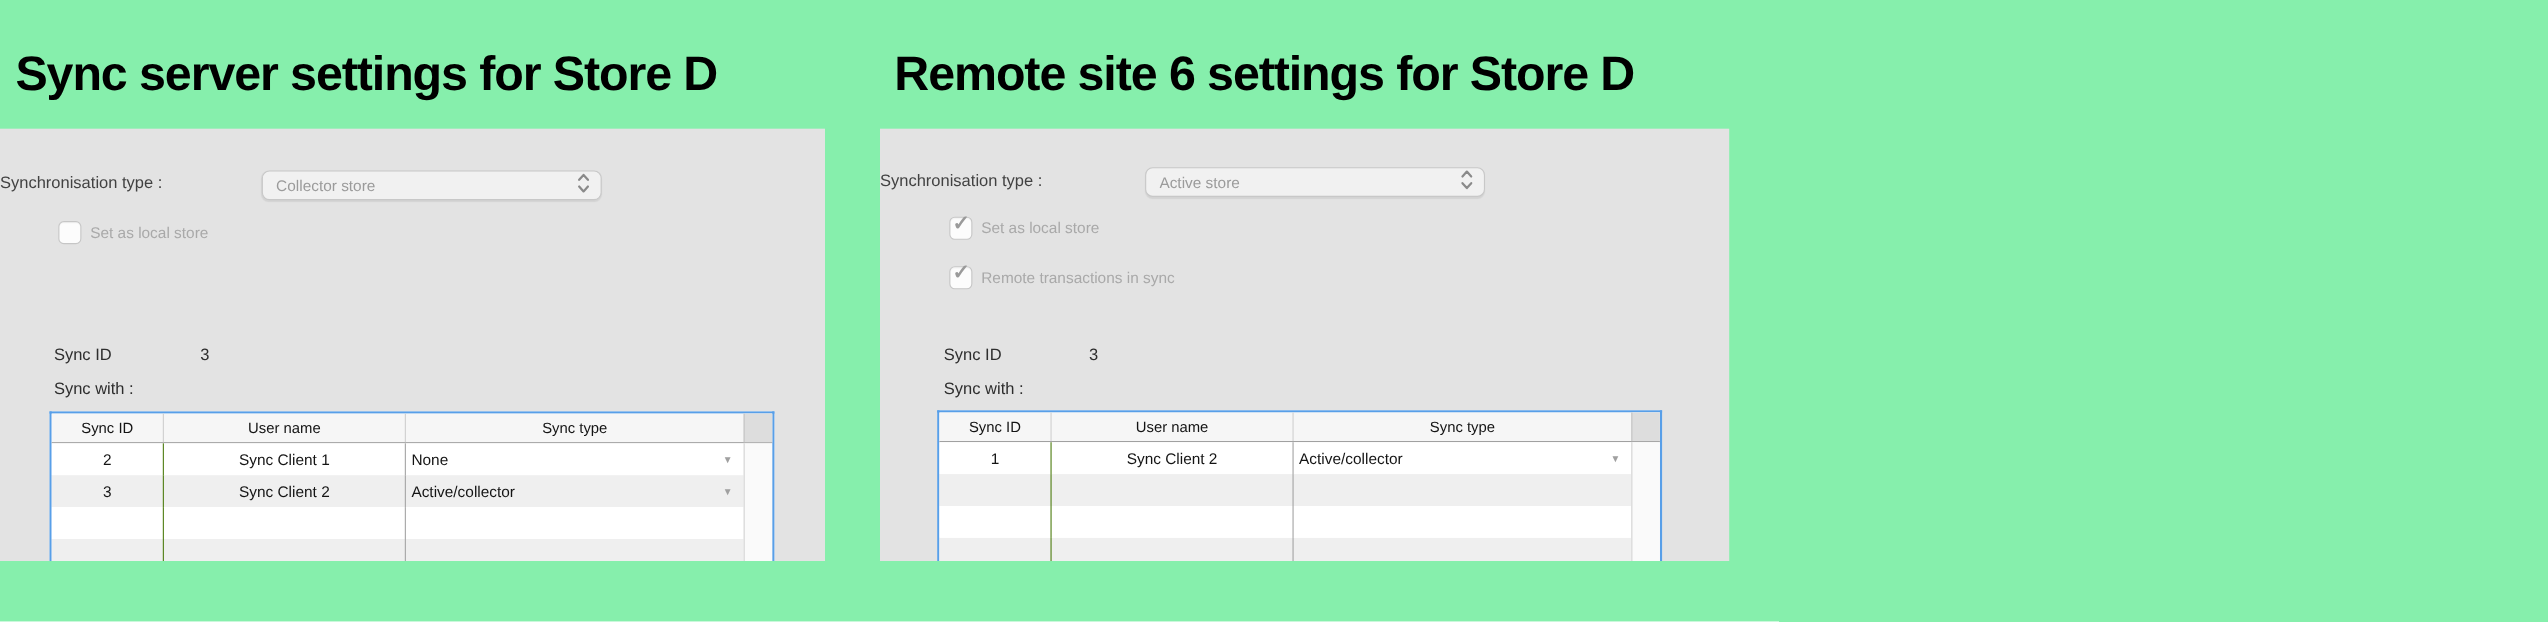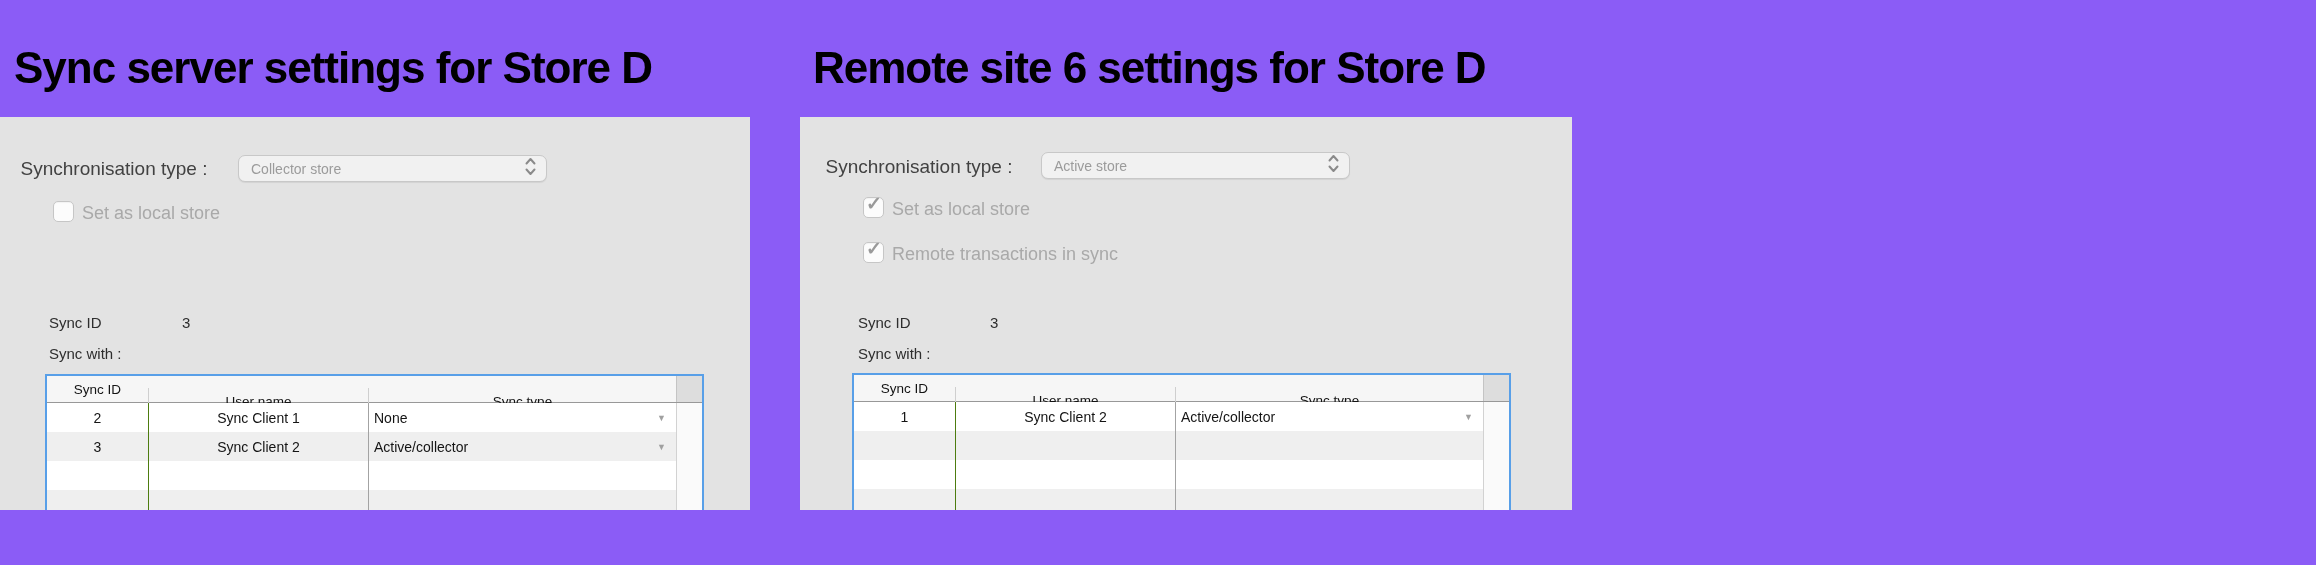--- a/index.html
+++ b/index.html
@@ -1,64 +1,64 @@
 <!DOCTYPE html>
 <html><head>
 <meta charset="utf-8">
 <style>
   * { margin:0; padding:0; box-sizing:border-box; }
   html,body { background:#ffffff; }
   #canvas {
     position:relative; width:2316px; height:565px;
-    overflow:hidden; background:#8b5cf6;
+    overflow:hidden; background:#86efac;
     font-family:"Liberation Sans", sans-serif;
   }
   .title {
     position:absolute; top:43px; font-size:44px; font-weight:bold;
     color:#000; letter-spacing:-1px; white-space:nowrap;
   }
   .panel {
     position:absolute; top:117px; height:393px;
     background:#e3e3e3; overflow:hidden;
   }
   .f-label {
-    position:absolute; font-size:19px; color:#424242;
-    text-align:center; white-space:nowrap;
+    position:absolute; font-size:15px; color:#424242;
+    text-align:left; white-space:nowrap;
   }
   .dropdown {
     position:absolute; height:27px; width:309px;
     background:#f1f1f1; border:1px solid #c8c8c8; border-radius:7px;
     box-shadow:0 1px 1px rgba(0,0,0,0.07);
     display:flex; align-items:center; padding:0 10px 0 12px;
   }
   .dd-text { font-size:14px; color:#9b9b9b; flex:1; white-space:nowrap; overflow:hidden; }
   .stepper { flex:0 0 auto; }
   .checkbox {
     position:absolute; width:21px; height:21px;
     background:#fcfcfc; border:1px solid #c6c6c6; border-radius:5px;
     box-shadow:inset 0 1px 1px rgba(0,0,0,0.04);
   }
   .check {
     position:absolute; top:-5px; left:2px;
     font-size:19px; font-weight:bold; color:#9a9a9a; line-height:1.2;
   }
-  .cb-label { position:absolute; font-size:18px; color:#a9a9a9; white-space:nowrap; }
+  .cb-label { position:absolute; font-size:14px; color:#a9a9a9; white-space:nowrap; }
   .kv { position:absolute; font-size:15px; color:#2e2e2e; white-space:nowrap; }
 
   .tbl {
     position:absolute; background:#ffffff;
     border:2px solid #589fe8; border-bottom:none;
   }
   .tbl-head { display:flex; height:27px; background:#f6f6f6; border-bottom:1px solid #989898; }
   .th {
     font-size:13.5px; color:#141414; text-align:center;
     display:flex; align-items:center; justify-content:center;
     height:100%; white-space:nowrap; overflow:hidden;
   }
-  .th + .th { border-left:1px solid #cfcfcf;margin-top:12px; }
+  .th + .th { border-left:1px solid #cfcfcf; }
   .corner { width:26px; height:100%; background:#dddddd; border-left:1px solid #c4c4c4; }
   .tbl-body { position:relative; }
   .scroll-track {
     position:absolute; top:0; right:0; bottom:0; width:26px;
     background:#fafafa; border-left:1px solid #d2d2d2;
   }
   .tr { display:flex; height:29px; width:629px; background:#ffffff; }
   .tr:nth-child(odd) { background:#efefef; } 
   .td {
     font-size:14px; color:#141414; height:100%;

